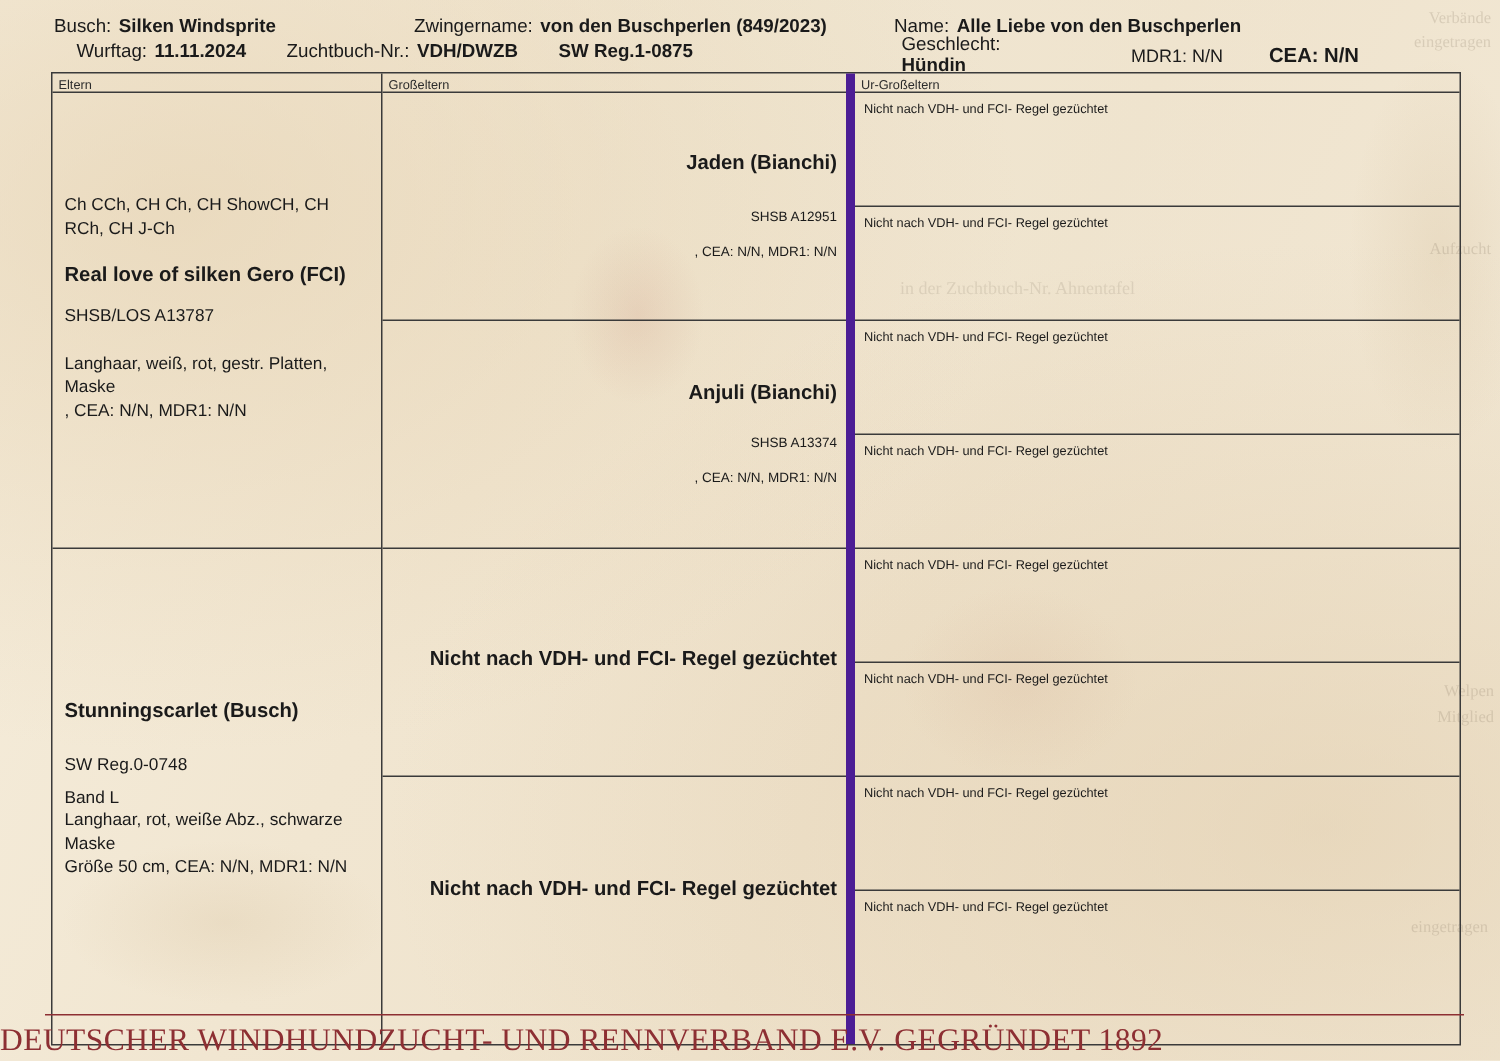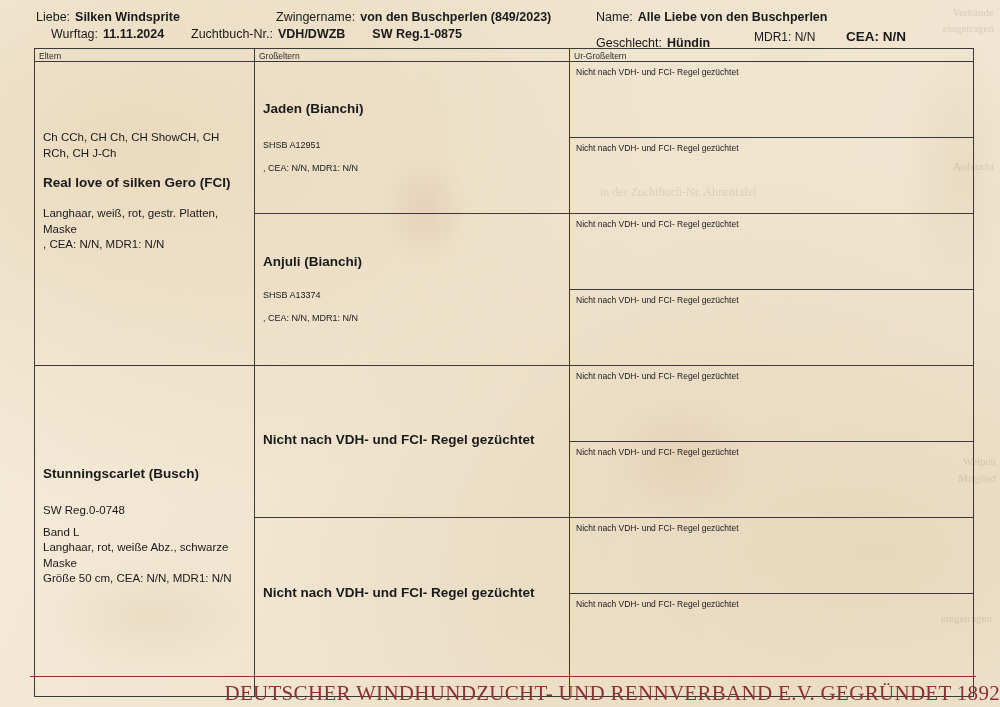--- a/index.html
+++ b/index.html
@@ -78,42 +78,42 @@
   }
   .lbl { font-weight: normal; }
   .val { font-weight: bold; margin-left: 5px; }
   .sp-22 { width: 22px; }
 
   .h-rasse { position: absolute; left: 0; top: 0; }
   .h-zwinger { position: absolute; left: 240px; top: 0; align-items: flex-end; }
   .h-name { position: absolute; left: 560px; top: 0; }
   .h-wurftag { position: absolute; left: 15px; top: 17px; }
   .h-zuchtbuch { position: absolute; left: 155px; top: 17px; }
-  .h-geschlecht { position: absolute; left: 560px; top: 26px; }
+  .h-geschlecht { position: absolute; left: 560px; top: 12px; flex-direction: column; }
   .h-mdr1 { position: absolute; left: 718px; top: 20px; font-size: 12px;}
   .h-cea { position: absolute; left: 810px; top: 19px; font-size: 13.5px; font-weight: bold;}
 
   
   .table {
     position: absolute;
     left: 34px;
     top: 48px;
     width: 940px;
     height: 649px;
     border: 1px solid #3a3a3a;
     box-sizing: border-box;
   }
   .col {
     position: absolute;
     top: 0;
     bottom: 0;
     box-sizing: border-box;
   }
   .col-parents { left: 0; width: 220px; border-right: 1px solid #3a3a3a; }
-  .col-grand { left: 220px; width: 315px; border-right: 1px solid #4c1d95; }
+  .col-grand { left: 220px; width: 315px; border-right: 6px solid #4c1d95; }
   .col-great { left: 535px; right: 0; }
 
   .colhdr {
     font-size: 8.5px;
     color: #2b2b2b;
     padding: 2px 0 0 4px;
     height: 13px;
     box-sizing: border-box;
     border-bottom: 1px solid #3a3a3a;
   }
@@ -166,38 +166,38 @@
     font-size: 8.5px;
     line-height: 1.3;
     margin: 0;
   }
   .pre { white-space: pre-line; }
 
   
   .p1-inner { position: absolute; left: 8px; right: 6px; top: 68px; }
   .p2-inner { position: absolute; left: 8px; right: 6px; top: 100px; }
 
-  .g-inner { position: absolute; left: 8px; right: 6px; top: 50%; transform: translateY(-50%); }
+  .g-inner { position: absolute; left: 8px; right: 6px; top: 50%; transform: translateY(-50%); text-align: right; }
   .u-inner { position: absolute; left: 6px; right: 6px; top: 5px; }
 
   
   .footer-rule {
     position: absolute;
     left: 30px;
     top: 676px;
     width: 946px;
     height: 1px;
     background: #8d2f33;
   }
   .footer {
     position: absolute;
     left: 0;
     top: 681px;
     width: 1000px;
-    text-align: right;
+    text-align: left;
     font-family: "Liberation Serif", serif;
     font-size: 21px;
     letter-spacing: 0.3px;
     color: #8d2f33;
   }
 </style>
 </head>
 <body>
 
 <div class="sheet">
@@ -210,21 +210,21 @@
   <div class="ghost ghost-1">Verbände</div>
   <div class="ghost ghost-2">eingetragen</div>
   <div class="ghost ghost-3">Aufzucht</div>
   <div class="ghost ghost-4">Welpen</div>
   <div class="ghost ghost-5">Mitglied</div>
   <div class="ghost ghost-6">eingetragen</div>
   <div class="ghost ghost-7">in der Zuchtbuch-Nr. Ahnentafel</div>
 
   <div class="header">
     <div class="hdr-row h-rasse">
-      <span class="lbl">Liebe:</span>
+      <span class="lbl">Busch:</span>
       <span class="val">Silken Windsprite</span>
     </div>
     <div class="hdr-row h-zwinger">
       <span class="lbl">Zwingername:</span>
       <span class="val">von den Buschperlen (849/2023)</span>
     </div>
     <div class="hdr-row h-name">
       <span class="lbl">Name:</span>
       <span class="val">Alle Liebe von den Buschperlen</span>
     </div>
@@ -248,20 +248,21 @@
 
   <div class="table">
 
     <div class="col col-parents">
       <div class="colhdr">Eltern</div>
 
       <div class="cell p1 hline">
         <div class="p1-inner">
           <div class="sub">Ch CCh, CH Ch, CH ShowCH,  CH RCh, CH J-Ch</div>
           <div class="nm" style="margin-top:14px">Real love of silken Gero (FCI)</div>
+          <div class="sub" style="margin-top:14px">SHSB/LOS A13787</div>
           <div class="sub pre" style="margin-top:16px">Langhaar, weiß, rot, gestr. Platten, Maske
 , CEA: N/N, MDR1: N/N</div>
         </div>
       </div>
 
       <div class="cell p2">
         <div class="p2-inner">
           <div class="nm">Stunningscarlet (Busch)</div>
           <div class="sub" style="margin-top:22px">SW Reg.0-0748</div>
           <div class="sub pre" style="margin-top:0px">Band L

